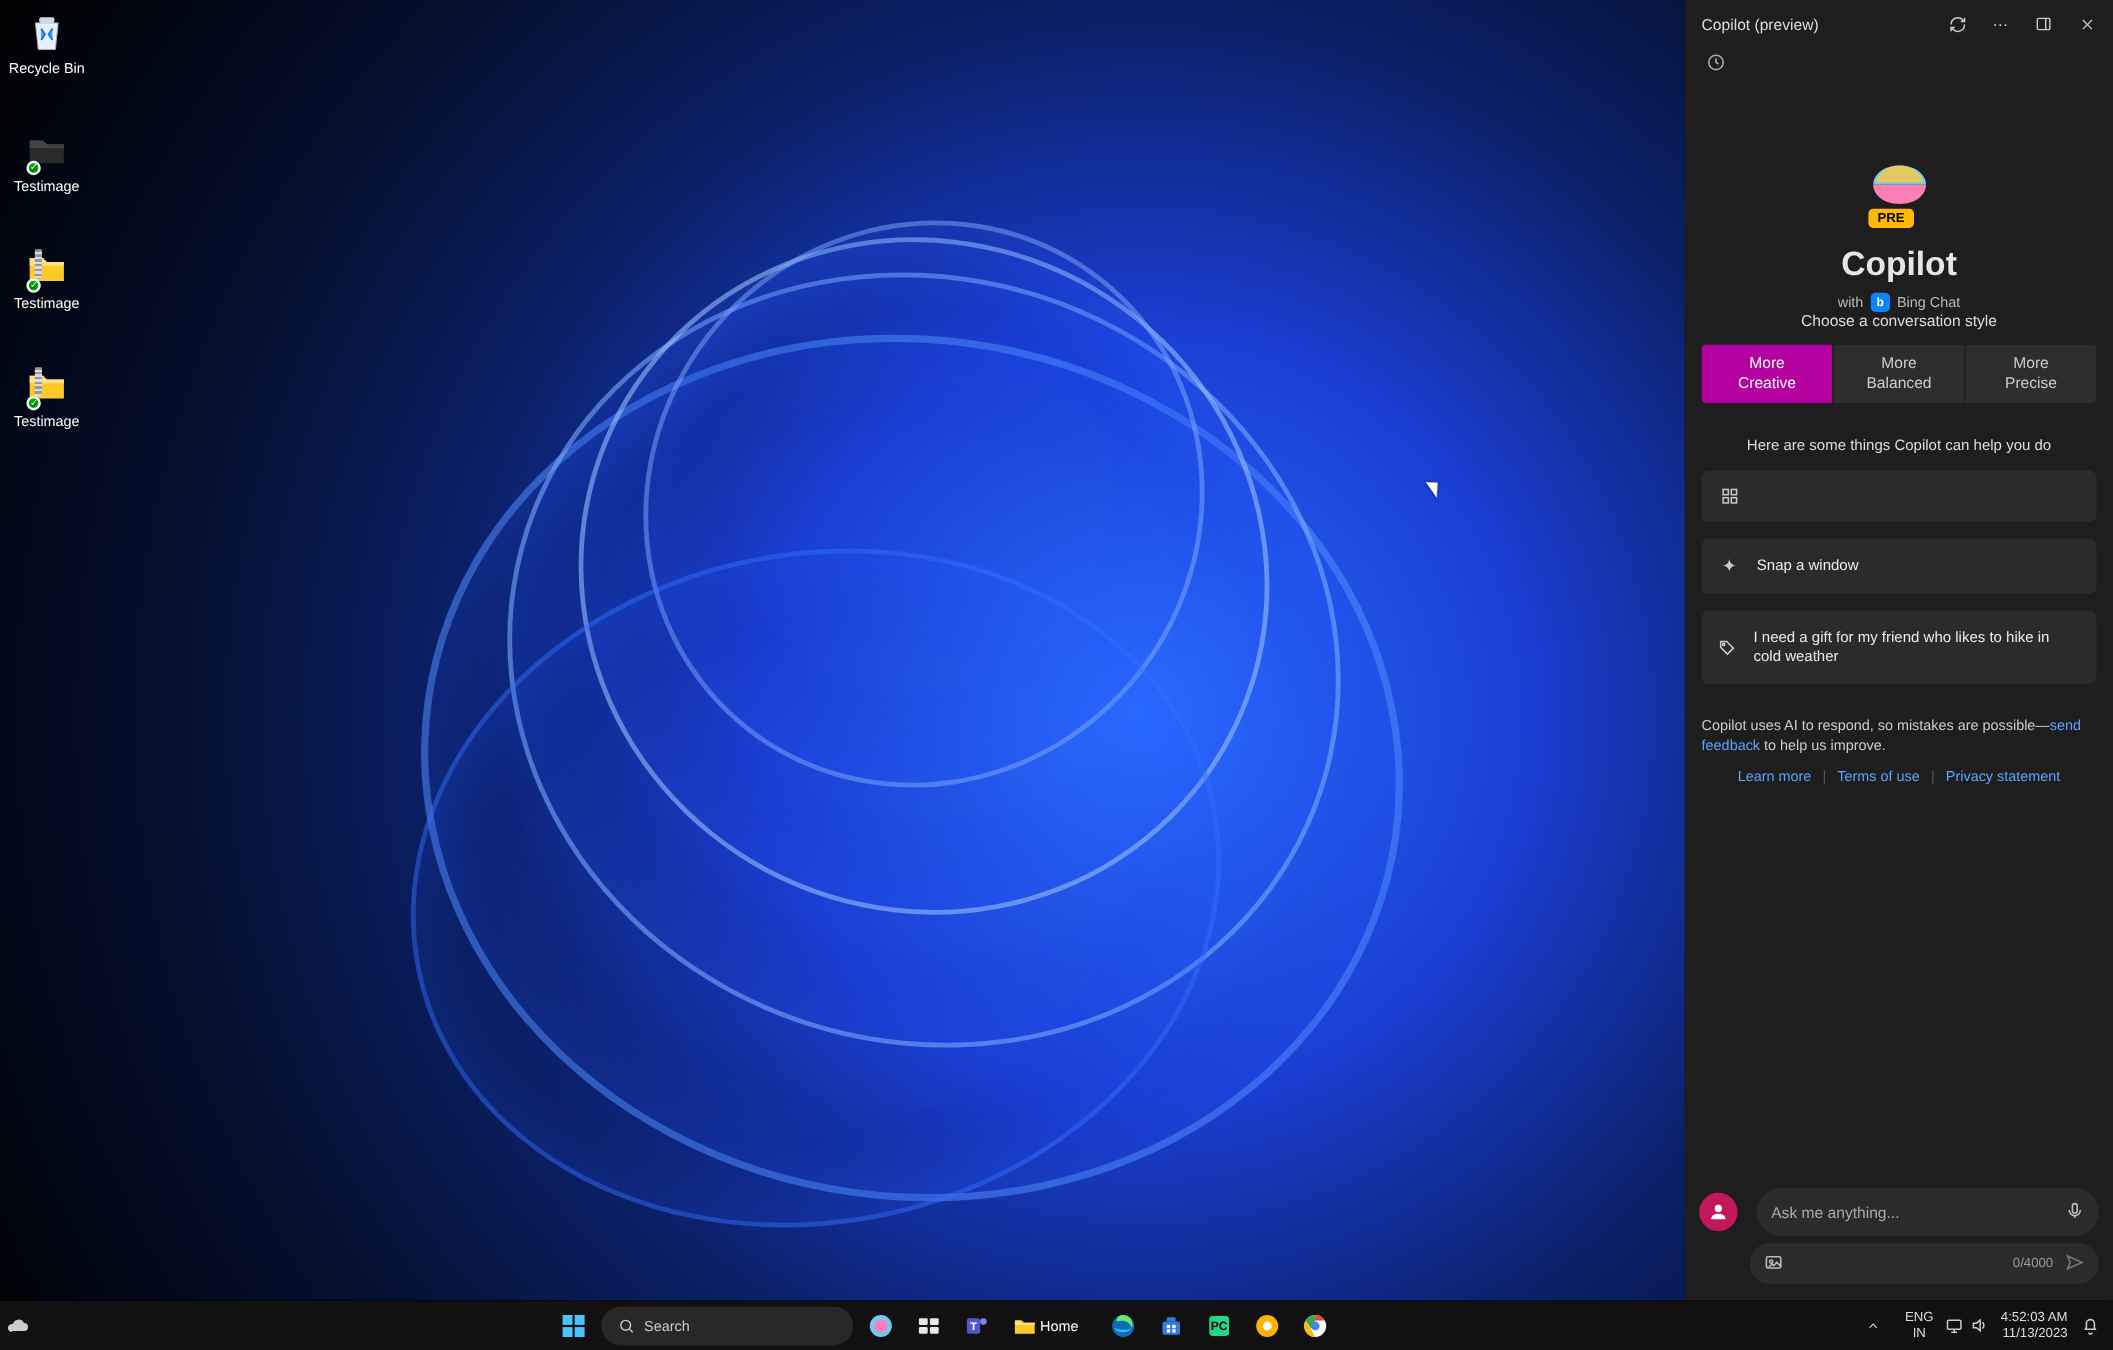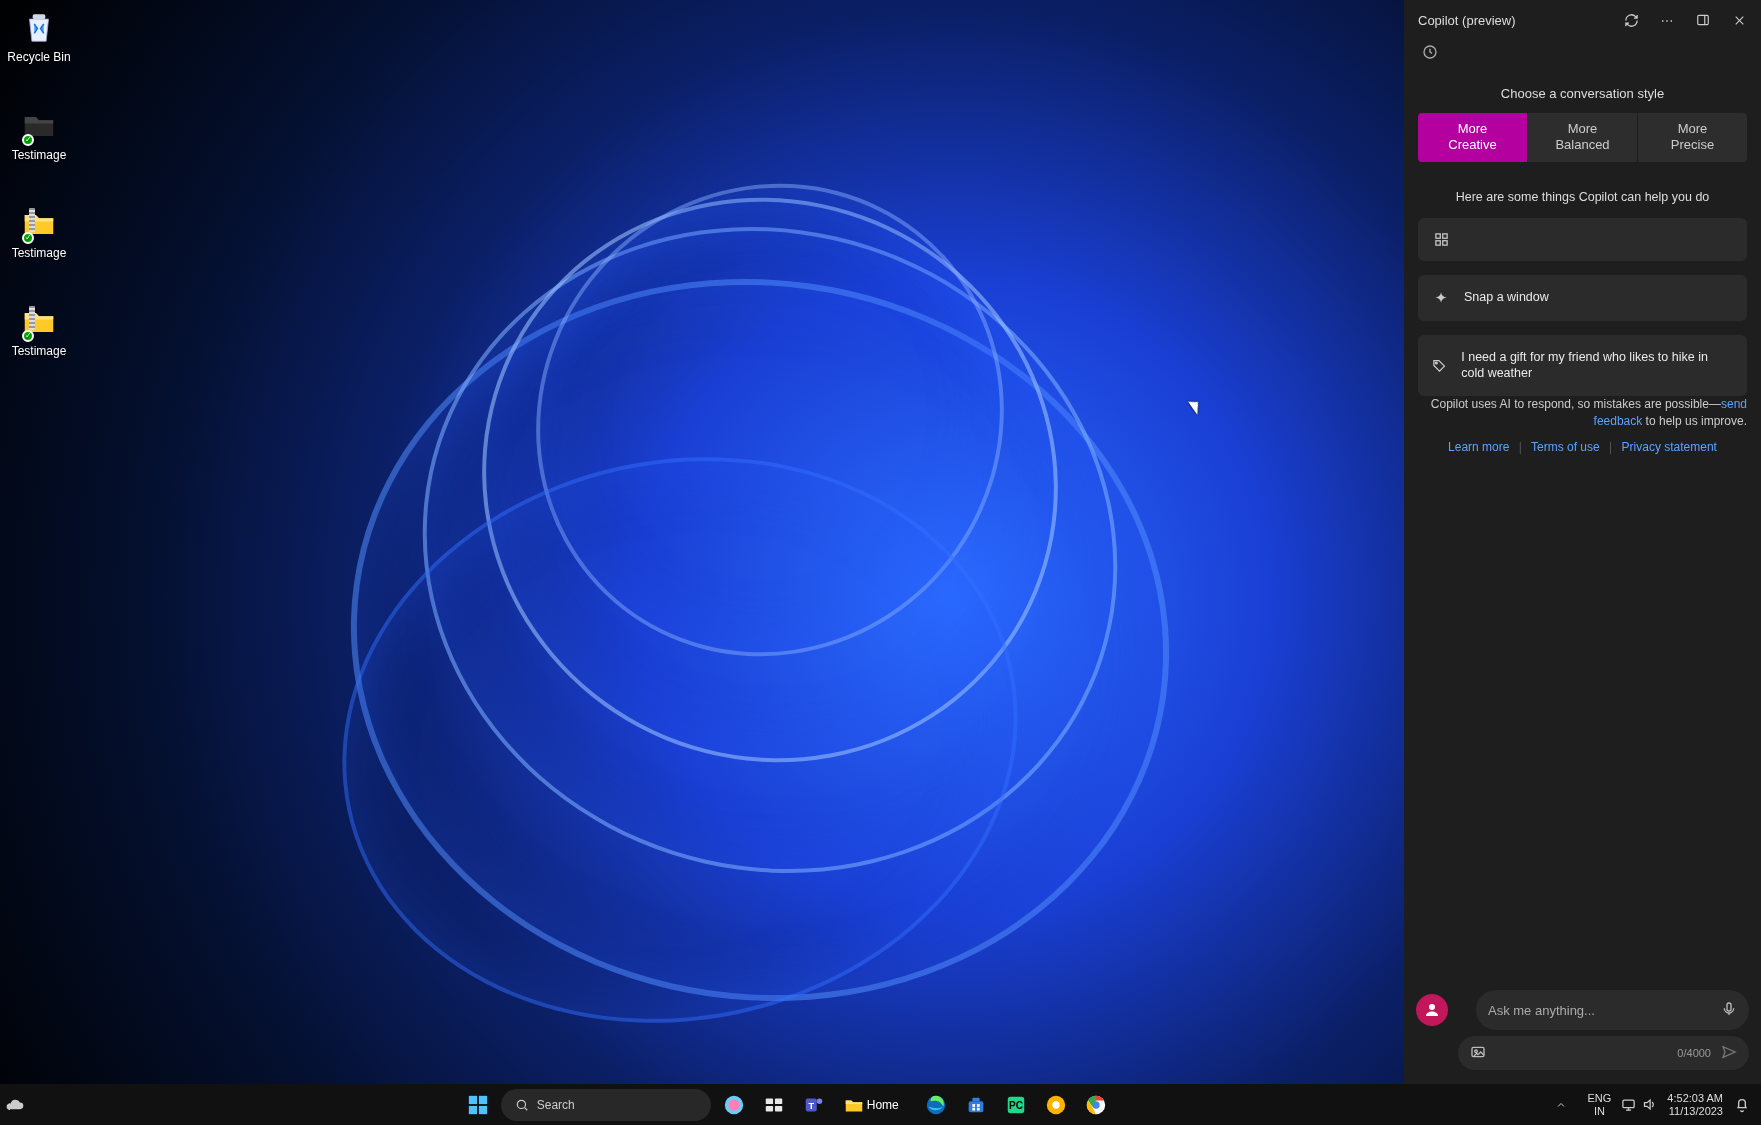--- a/index.html
+++ b/index.html
@@ -68,29 +68,29 @@
 .style-tabs .tab{flex:1;padding:8px 4px;text-align:center;font-size:13px;line-height:1.25;background:#2d2d2d;color:#ccc;cursor:pointer;}
 .style-tabs .tab.sel{background:#b4009e;color:#fff;}
 .style-tabs .tab + .tab{border-left:1px solid #1e1e1e;}
 
 .help-lbl{margin-top:28px;text-align:center;font-size:12.5px;color:#ddd;}
 
 .sugg{margin-top:14px;background:#2b2b2b;border-radius:6px;padding:14px;display:flex;gap:14px;align-items:center;cursor:pointer;}
 .sugg .sicon{width:18px;color:#ccc;display:flex;align-items:center;justify-content:center;font-size:15px;}
 .sugg .stext{font-size:12.5px;color:#eaeaea;line-height:1.35;}
 
-.foot-note{font-size:12px;color:#ccc;text-align:right;line-height:1.4;}
+.foot-note{margin-top:26px;font-size:12px;color:#ccc;text-align:left;line-height:1.4;}
 .foot-note a{color:#5aa3ff;text-decoration:none;}
 .foot-links{margin-top:10px;text-align:center;font-size:12px;color:#5aa3ff;}
 .foot-links span{color:#555;margin:0 6px;}
 .foot-links a{color:#5aa3ff;text-decoration:none;}
 
 
 .cp-input{padding:10px 12px 14px;}
-.inp-row{display:flex;align-items:center;gap:28px;}
+.inp-row{display:flex;align-items:center;gap:16px;}
 .avatar{width:32px;height:32px;border-radius:50%;background:#c2185b;display:flex;align-items:center;justify-content:center;color:#fff;font-size:16px;}
 .askbox{flex:1;background:#2b2b2b;border-radius:22px;display:flex;align-items:center;padding:0 12px;height:40px;color:#aaa;font-size:13px;}
 .askbox .mic{color:#bbb;}
 .tools{margin-top:6px;margin-left:42px;background:#2b2b2b;border-radius:22px;height:34px;display:flex;align-items:center;padding:0 12px;gap:10px;}
 .tools .sp{flex:1;}
 .tools .cnt{font-size:11px;color:#999;}
 .tools .send{color:#777;}
 
 
 .taskbar{
@@ -202,20 +202,36 @@
   <div class="cp-hist">
     <div class="hbtn">
         <svg width="16" height="16" viewBox="0 0 24 24" fill="none" stroke="currentColor" stroke-width="2">
           <circle cx="12" cy="12" r="9"></circle>
           <path d="M12 7v5l3 2"></path>
         </svg>
       </div>
   </div>
 
   <div class="cp-body">
+    <div class="cp-logo">
+      <div class="badge">
+        <svg class="swirl" viewBox="0 0 60 40">
+          <path fill="#6ecbf5" d="M8 20c0-8 8-16 22-16s22 8 22 16H8z"></path>
+          <path fill="#ff7eb6" d="M52 20c0 8-8 16-22 16S8 28 8 20h44z"></path>
+          <path fill="#ffc83d" d="M30 4c10 0 18 6 20 14H10C12 10 20 4 30 4z" opacity=".8"></path>
+        </svg>
+        <span class="pre">PRE</span>
+      </div>
+      <h1>Copilot</h1>
+      <div class="sub">
+        <span>with</span>
+        <span class="bing-mark">b</span>
+        <span>Bing Chat</span>
+      </div>
+    </div>
 
     <div class="style-label">Choose a conversation style</div>
     <div class="style-tabs">
       <div class="tab sel">
         <span>More</span><br>
         <span>Creative</span>
       </div>
       <div class="tab">
         <span>More</span><br>
         <span>Balanced</span>

